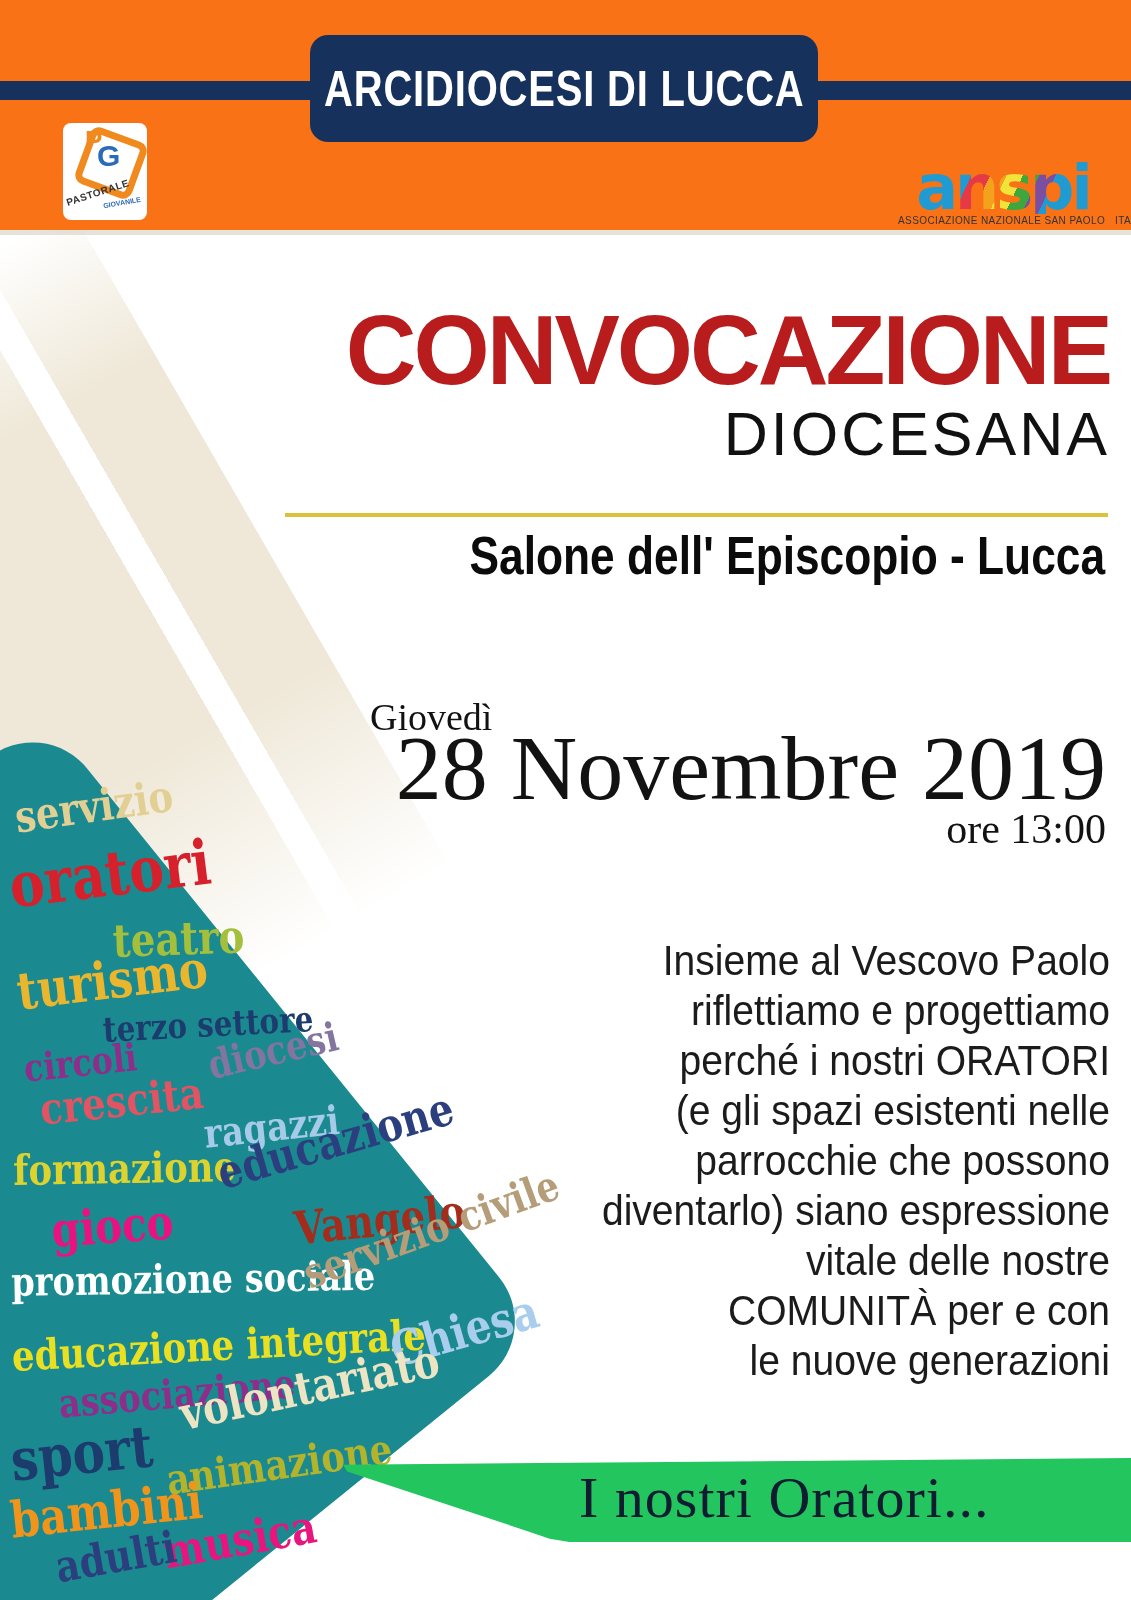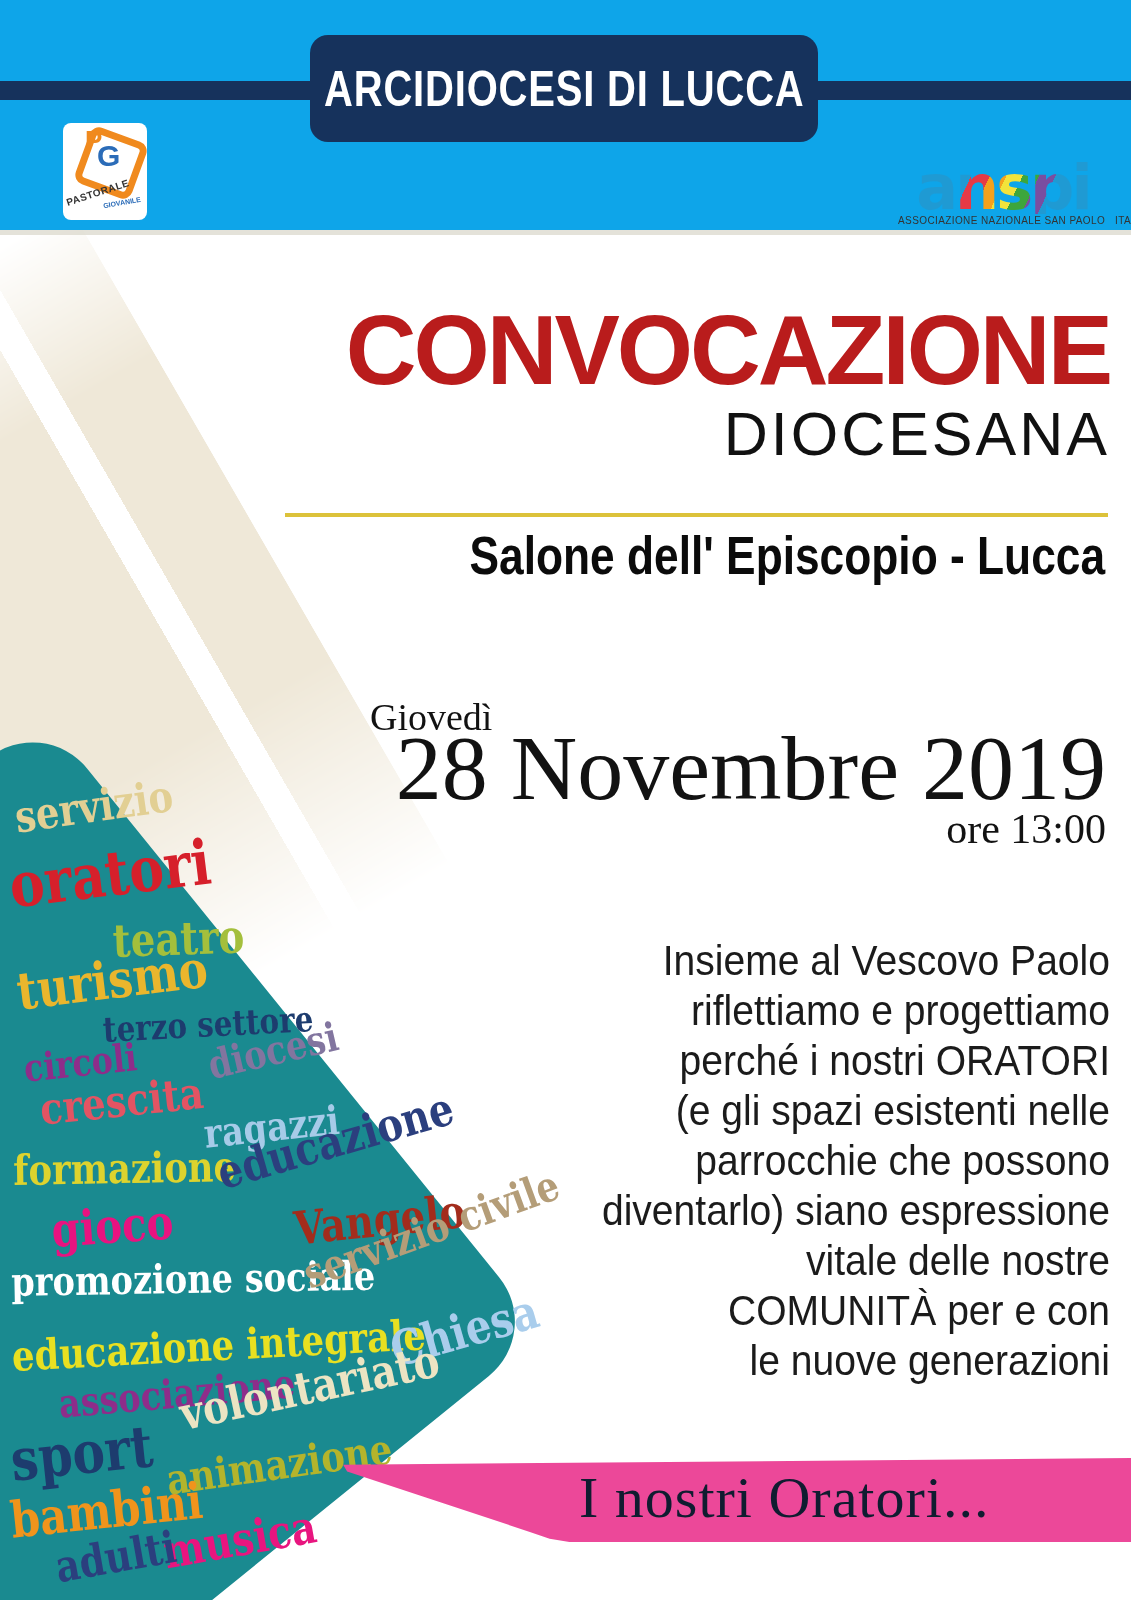--- a/index.html
+++ b/index.html
@@ -16,21 +16,21 @@
   
   .teal-shape{position:absolute;left:43px;top:714px;width:795px;height:795px;
     background:#1a8a90;border-radius:70px;transform-origin:0 0;transform:rotate(51deg);z-index:2;}
 
   
   .wordcloud{position:absolute;inset:0;z-index:3;}
   .cloud-word{position:absolute;font-family:"DejaVu Serif",serif;font-weight:700;
     white-space:nowrap;transform-origin:left top;line-height:1;}
 
   
-  .header{position:absolute;left:0;top:0;width:1131px;height:230px;background:#0ea5e9;z-index:5;}
+  .header{position:absolute;left:0;top:0;width:1131px;height:230px;background:#f97316;z-index:5;}
   .header-shadow{position:absolute;left:0;top:230px;width:1131px;height:5px;background:#d9d5c9;opacity:.7;z-index:5;}
   .navy-stripe{position:absolute;left:0;top:81px;width:1131px;height:19px;background:#16325c;}
   .banner{position:absolute;left:310px;top:35px;width:508px;height:107px;background:#16325c;
     border-radius:18px;display:flex;align-items:center;justify-content:center;}
   .banner-text{color:#ffffff;font-weight:700;font-size:50px;letter-spacing:1px;
     transform:scaleX(0.8);white-space:nowrap;}
 
   
   .pg-box{position:absolute;left:63px;top:123px;width:84px;height:97px;background:#ffffff;
     border-radius:8px;overflow:hidden;}
@@ -64,21 +64,21 @@
   
   .d-day{position:absolute;left:370px;top:698px;font-family:"Liberation Serif",serif;font-size:38px;color:#121212;z-index:4;line-height:1;}
   .d-date{position:absolute;right:25px;top:722px;font-family:"Liberation Serif",serif;font-size:92px;color:#121212;white-space:nowrap;z-index:4;line-height:1;}
   .d-time{position:absolute;right:25px;top:808px;font-family:"Liberation Serif",serif;font-size:42px;color:#121212;z-index:4;line-height:1;}
 
   
   .message{position:absolute;right:21px;top:936px;width:560px;text-align:right;z-index:4;
     font-size:42px;line-height:50px;color:#1b1b1b;transform:scaleX(0.93);transform-origin:right top;}
 
   
-  .flag{position:absolute;left:340px;top:1458px;width:791px;height:84px;background:#ec4899;z-index:4;
+  .flag{position:absolute;left:340px;top:1458px;width:791px;height:84px;background:#22c55e;z-index:4;
     clip-path:polygon(0.4% 8%,100% 0%,100% 100%,29% 100%,26.5% 96%,24% 88%,0.9% 16%);text-align:right;}
   .flag-text{position:absolute;left:239px;top:6px;font-family:"Liberation Serif",serif;
     font-size:58px;color:#101c30;letter-spacing:1px;white-space:nowrap;}
 </style>
 </head>
 <body>
 
 <div class="page">
 
   <div class="bg-band"></div>

